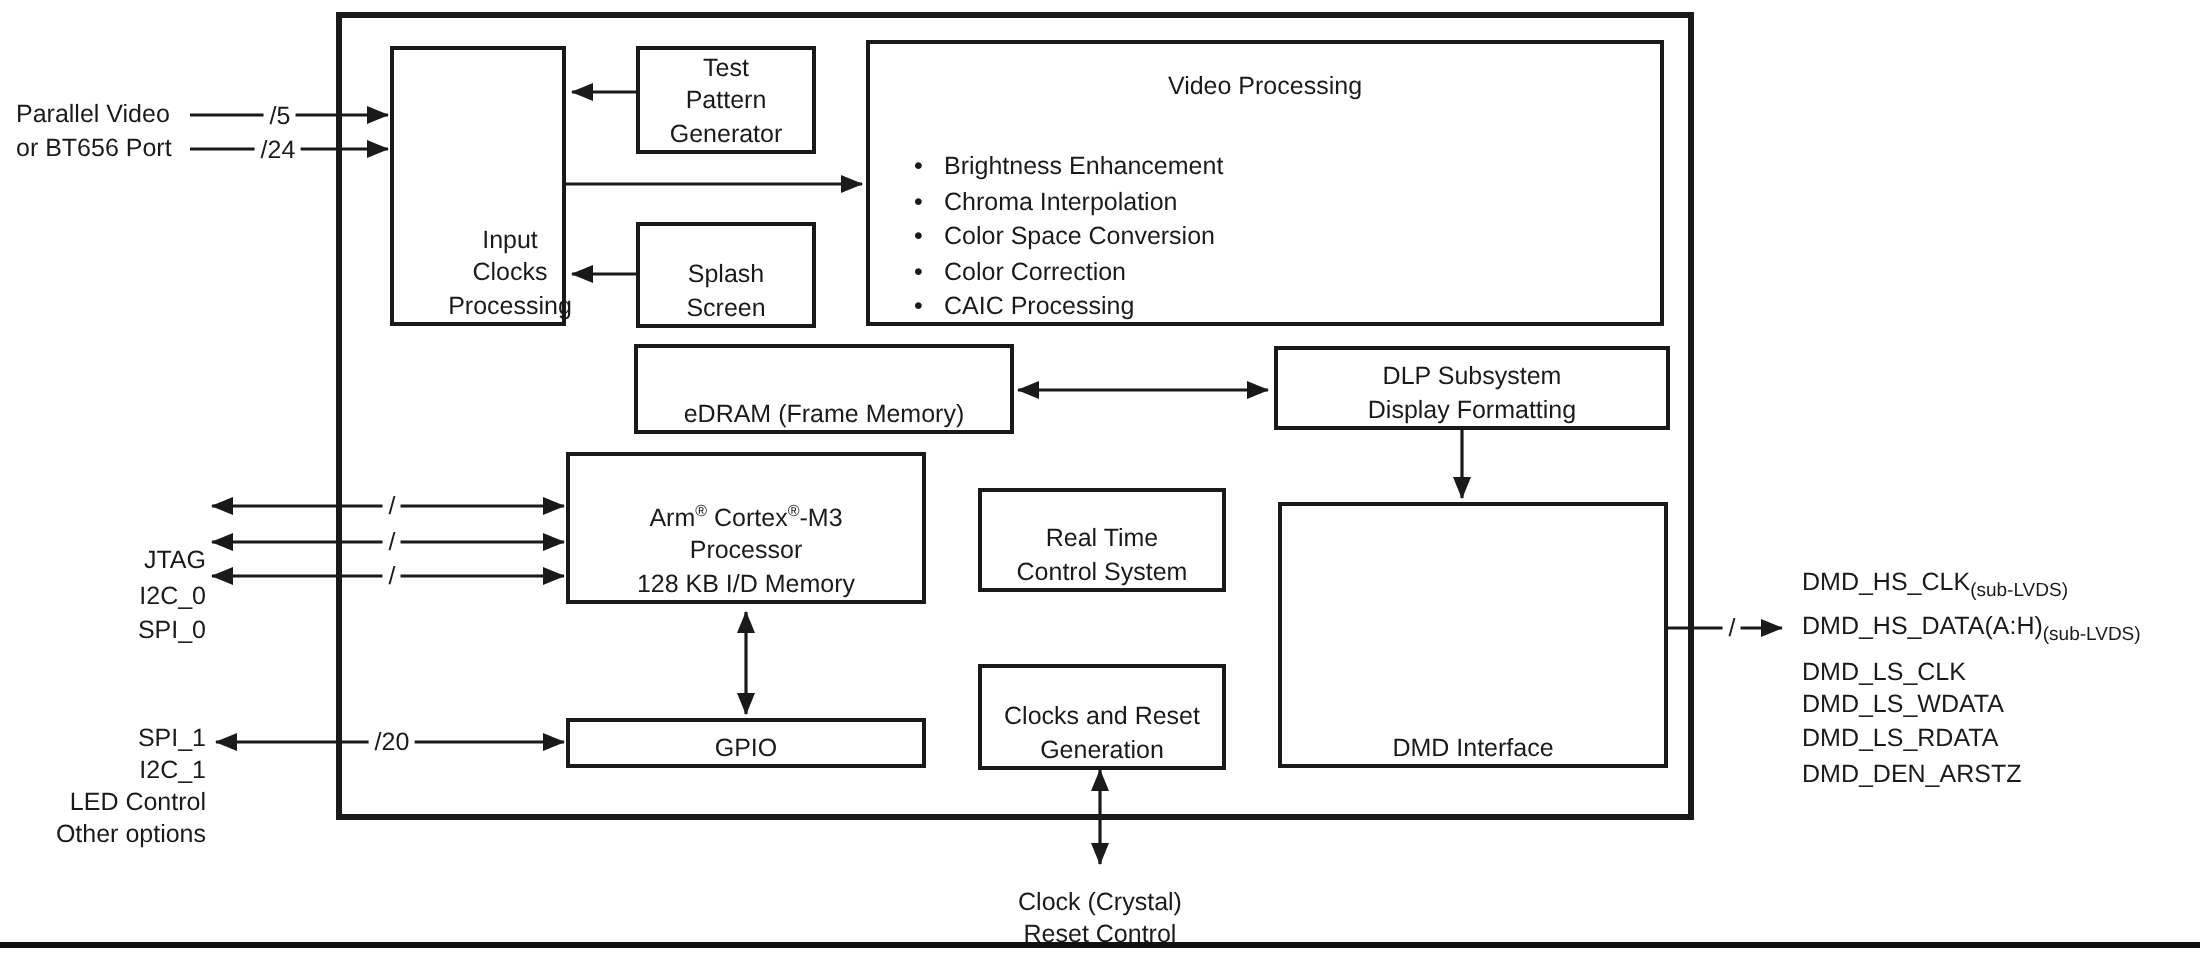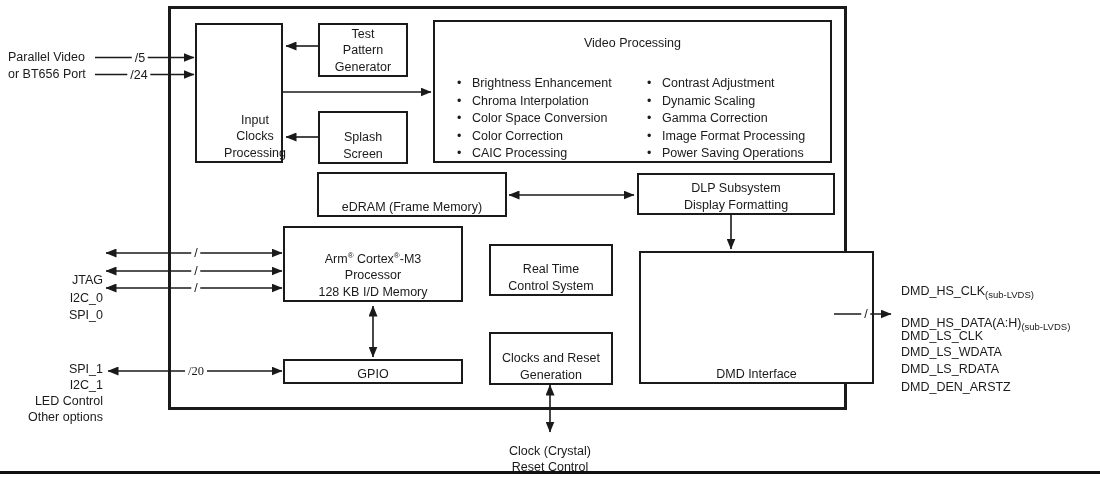--- a/index.html
+++ b/index.html
@@ -86,27 +86,20 @@
 
   <div class="block" style="left:433px; top:20px; width:399px; height:143px; justify-content:flex-start;">
     <div class="vp-title">Video Processing</div>
     <ul class="vp-col vp-left">
       <li>Brightness Enhancement</li>
       <li>Chroma Interpolation</li>
       <li>Color Space Conversion</li>
       <li>Color Correction</li>
       <li>CAIC Processing</li>
     </ul>
-    <ul class="vp-col vp-right">
-      <li>Contrast Adjustment</li>
-      <li>Dynamic Scaling</li>
-      <li>Gamma Correction</li>
-      <li>Image Format Processing</li>
-      <li>Power Saving Operations</li>
-    </ul>
   </div>
 
   <div class="block" style="left:317px; top:172px; width:190px; height:45px;">
     <div>eDRAM (Frame Memory)</div>
   </div>
 
   <div class="block" style="left:637px; top:173px; width:198px; height:42px;">
     <div>DLP Subsystem</div>
     <div>Display Formatting</div>
   </div>
@@ -124,21 +117,21 @@
 
   <div class="block" style="left:283px; top:359px; width:180px; height:25px;">
     <div>GPIO</div>
   </div>
 
   <div class="block" style="left:489px; top:332px; width:124px; height:53px;">
     <div>Clocks and Reset</div>
     <div>Generation</div>
   </div>
 
-  <div class="block" style="left:639px; top:251px; width:235px; height:133px;">
+  <div class="block" style="left:639px; top:251px; width:195px; height:133px;">
     <div>DMD Interface</div>
   </div>
 
   <div class="lbl" style="left:8px; top:49px; line-height:17px;">
     <div>Parallel Video</div>
     <div>or BT656 Port</div>
   </div>
 
   <div class="lbl txt-right" style="left:33px; top:244px; width:70px; line-height:17.6px;">
     <div>JTAG</div>
@@ -151,25 +144,25 @@
     <div>I2C_1</div>
     <div>LED Control</div>
     <div>Other options</div>
   </div>
 
   <span class="bus-label" style="left:140px; top:57.5px;">/5</span>
   <span class="bus-label" style="left:139px; top:74.5px;">/24</span>
   <span class="bus-label" style="left:196px; top:253px;">/</span>
   <span class="bus-label" style="left:196px; top:271px;">/</span>
   <span class="bus-label" style="left:196px; top:288px;">/</span>
-  <span class="bus-label" style="left:196px; top:371px;font-family:Liberation Serif, serif;">/20</span>
+  <span class="bus-label" style="left:196px; top:371px;">/20</span>
   <span class="bus-label" style="left:866px; top:314px;">/</span>
 
   <div class="right-col-label" style="top:284px;"><span>DMD_HS_CLK</span><span class="subtxt">(sub-LVDS)</span></div>
-  <div class="right-col-label" style="top:316px;"><span>DMD_HS_DATA(A:H)</span><span class="subtxt">(sub-LVDS)</span></div>
+  <div class="right-col-label" style="top:306px;"><span>DMD_HS_DATA(A:H)</span><span class="subtxt">(sub-LVDS)</span></div>
   <div class="right-col-label" style="top:329px;"><span>DMD_LS_CLK</span><span class="subtxt"></span></div>
   <div class="right-col-label" style="top:345px;"><span>DMD_LS_WDATA</span><span class="subtxt"></span></div>
   <div class="right-col-label" style="top:362px;"><span>DMD_LS_RDATA</span><span class="subtxt"></span></div>
   <div class="right-col-label" style="top:380px;"><span>DMD_DEN_ARSTZ</span><span class="subtxt"></span></div>
 
   <div class="lbl" style="left:450px; top:443px; width:200px; text-align:center; line-height:16px;">
     <div>Clock (Crystal)</div>
     <div>Reset Control</div>
   </div>
 

